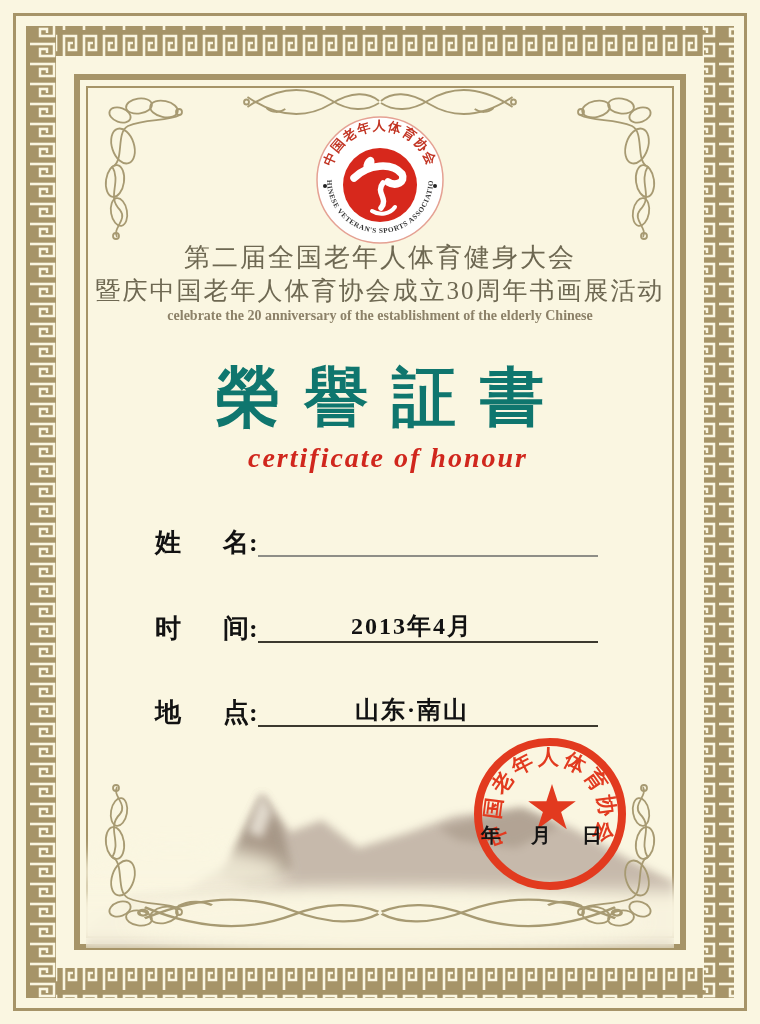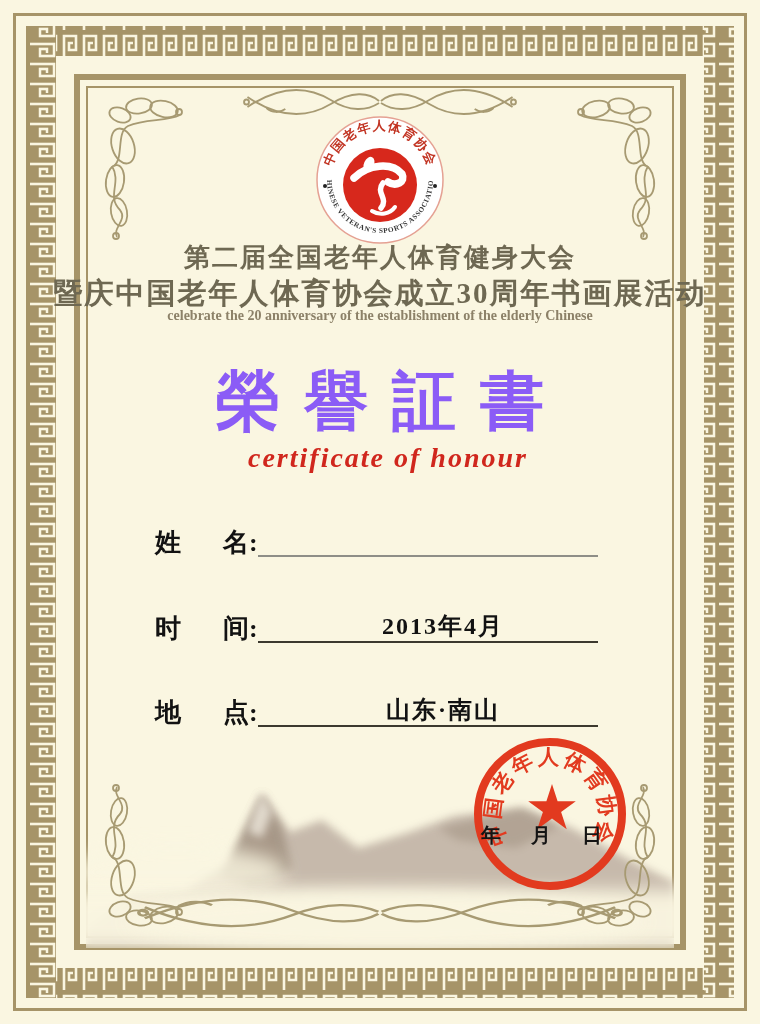--- a/index.html
+++ b/index.html
@@ -10,35 +10,35 @@
     font-family:"Liberation Serif","DejaVu Serif",serif;
   }
   .abs{position:absolute;}
   
   .outer-line{inset:13px;border:3px solid #a69468;}
   .thick-line{inset:74px;border:6px solid #a69468;}
   .thin-line{inset:86px;border:2px solid #a69468;}
   .band-svg{left:0;top:0;}
   
   .logo-svg{left:314px;top:114px;}
-  .title-zh{left:0;width:760px;text-align:center;color:#6e6852;font-weight:bold;letter-spacing:2px;}
+  .title-zh{left:0;width:760px;text-align:center;color:#6e6852;font-weight:normal;letter-spacing:2px;}
   .title-zh.l1{top:240px;font-size:26px;}
-  .title-zh.l2{top:274px;font-size:29px;}
+  .title-zh.l2{top:274px;font-size:25px;}
   .subtitle-en{left:80px;top:307px;width:600px;text-align:center;color:#8c8168;
     font-weight:bold;font-size:14px;line-height:17px;}
-  .main-title-zh{left:0;top:366px;width:760px;text-align:center;color:#8b5cf6;
-    font-weight:bold;font-size:64px;letter-spacing:24px;text-indent:24px;line-height:72px;}
+  .main-title-zh{left:0;top:366px;width:760px;text-align:center;color:#0f766e;
+    font-weight:bold;font-size:64px;letter-spacing:24px;text-indent:24px;line-height:72px;font-family:Liberation Mono, monospace;}
   .main-title-en{left:8px;top:442px;width:760px;text-align:center;color:#d0271d;
     font-style:italic;font-weight:bold;font-size:28px;letter-spacing:2px;}
   
   .frow{left:150px;width:460px;height:40px;}
   .frow .la,.frow .lb{position:absolute;top:3px;font-size:26px;font-weight:bold;color:#121212;}
   .frow .la{left:5px;}
   .frow .lb{left:73px;}
-  .frow .val{position:absolute;left:123px;width:340px;top:2px;text-align:center;
+  .frow .val{position:absolute;left:92px;width:340px;top:2px;text-align:center;
     font-size:24px;font-weight:bold;color:#121212;letter-spacing:2px;}
   .frow .uline{position:absolute;left:108px;width:340px;top:33px;height:2px;}
   .frow.r1{top:522px;}  .frow.r1 .uline{background:#8e8e87;}
   .frow.r2{top:608px;}  .frow.r2 .uline{background:#3c392e;height:1.5px;}
   .frow.r3{top:692px;}  .frow.r3 .uline{background:#3c392e;height:1.5px;}
   
   .ornament{color:#a79a72;}
   .divider-top{left:238px;top:80px;}
   .divider-bottom{left:128px;top:893px;transform:scaleY(-1);}
   .corners-svg{left:0;top:0;}

